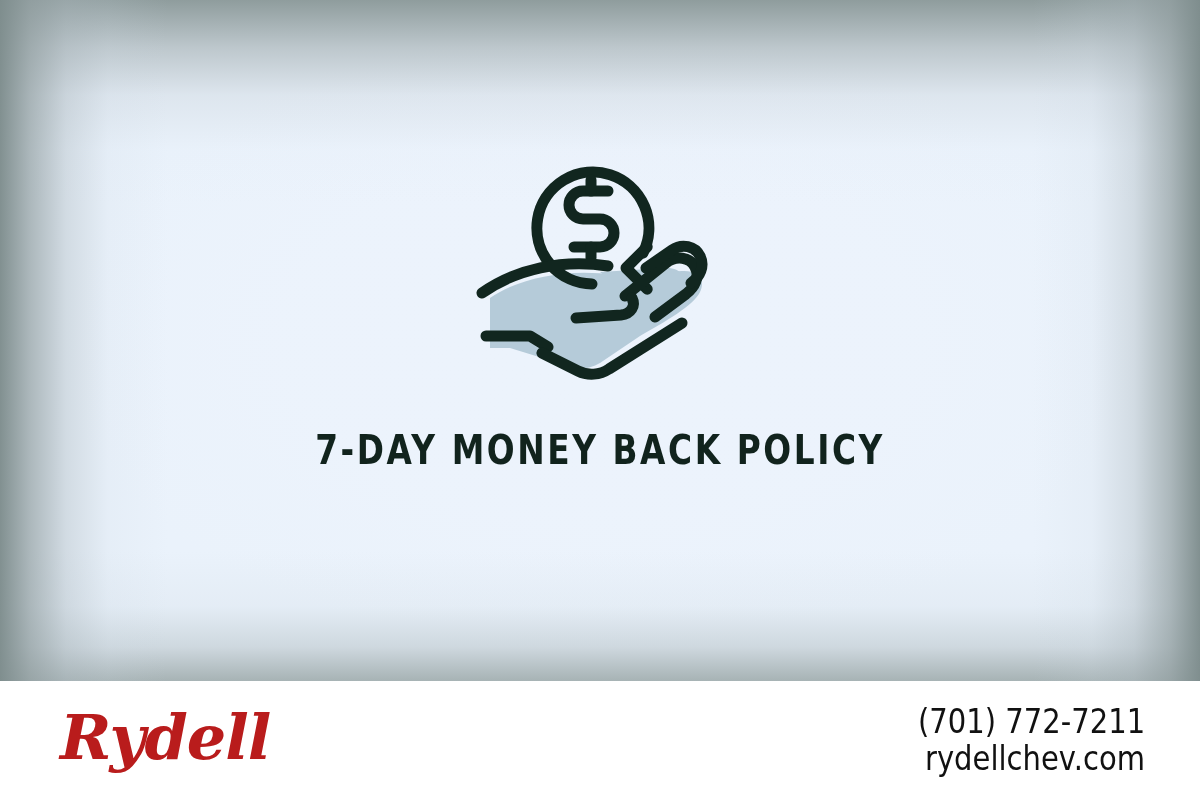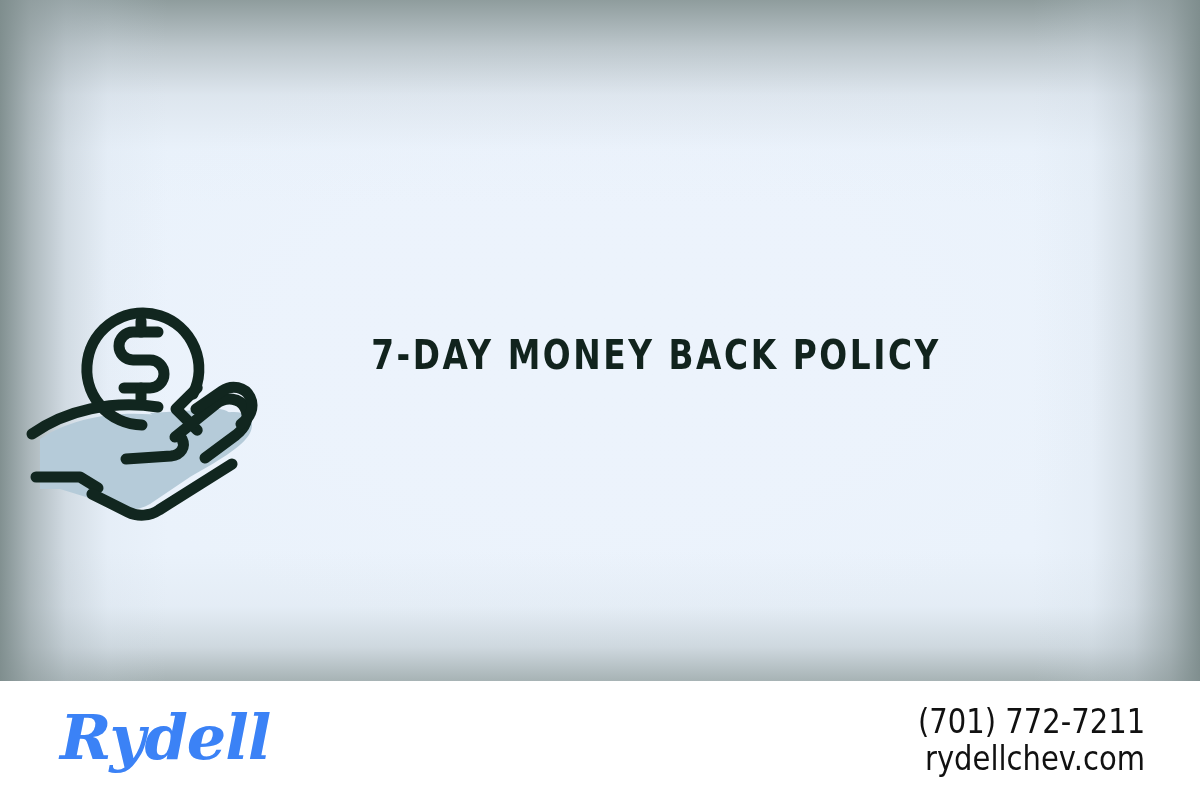--- a/index.html
+++ b/index.html
@@ -54,21 +54,21 @@
     height: 620px;
     transform: translate(-50%, -50%);
     background: radial-gradient(ellipse at center, rgba(236,243,252,1) 0%, rgba(236,243,252,0.92) 42%, rgba(236,243,252,0) 72%);
     pointer-events: none;
   }
 
   .hero-content {
     position: absolute;
     inset: 0;
     display: flex;
-    flex-direction: row;
+    flex-direction: column;
     align-items: center;
     justify-content: flex-start;
   }
 
   
   .icon-wrap {
     margin-top: 150px;
     width: 300px;
     height: 250px;
     display: block;
@@ -114,21 +114,21 @@
     align-items: center;
     justify-content: space-between;
     box-sizing: border-box;
     padding: 0 55px 0 60px;
   }
   .brand-logo {
     font-family: "DejaVu Serif", "Liberation Serif", serif;
     font-style: italic;
     font-weight: bold;
     font-size: 62px;
-    color: #3b82f6;
+    color: #b91c1c;
     line-height: 1;
     letter-spacing: -1px;
     transform: translateY(-3px);
     user-select: none;
   }
   .contact {
     display: flex;
     flex-direction: column;
     align-items: flex-end;
     justify-content: center;

